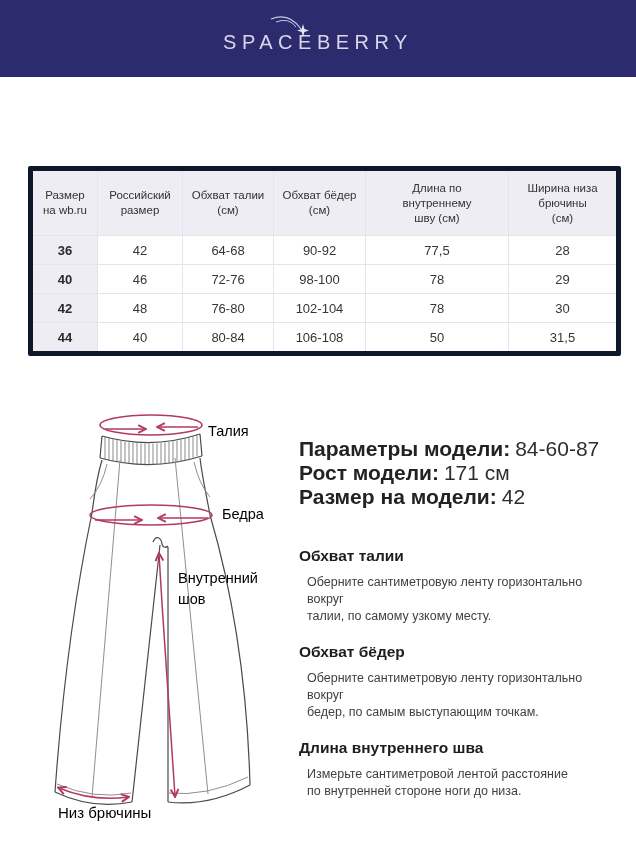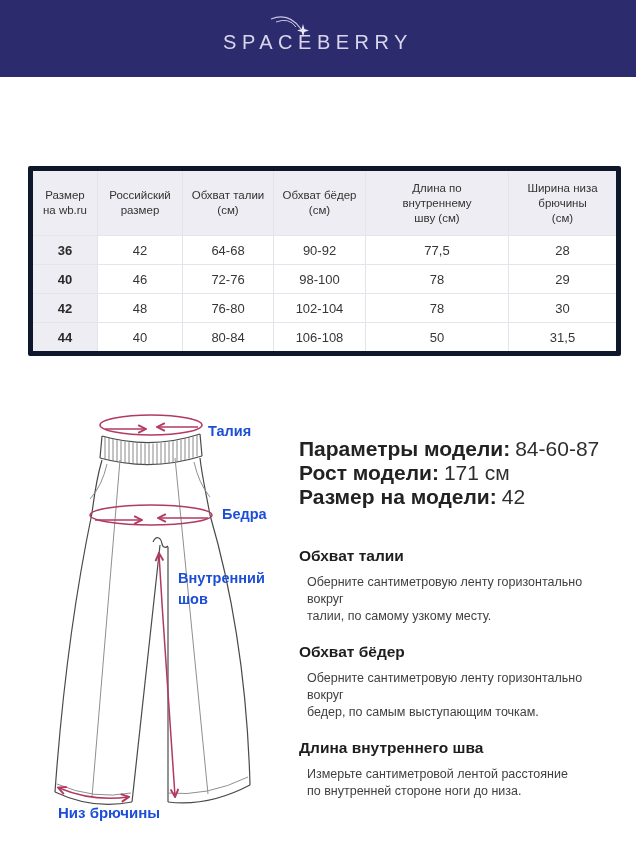--- a/index.html
+++ b/index.html
@@ -34,21 +34,21 @@
     padding:4px 6px;
   }
   .size-table tbody th{
     background:#ededf3;font-weight:700;font-size:13px;color:#2b2b2b;height:26px;
   }
   .size-table tbody td{font-size:13px;color:#363636;height:26px;background:#fff;}
   
   .diagram{position:absolute;left:18px;top:398px;width:280px;height:450px;}
   .diagram svg{position:absolute;left:0;top:0;}
   .dlabel{
-    position:absolute;font-size:14.5px;font-weight:700;color:#1d4ed8;white-space:pre-line;line-height:21px;
+    position:absolute;font-size:14.5px;font-weight:400;color:#000000;white-space:pre-line;line-height:21px;
   }
   .lbl-waist{left:190px;top:23px;}
   .lbl-hips{left:204px;top:97px;margin-top:9px;}
   .lbl-inseam{left:160px;top:170px;}
   .lbl-hem{left:40px;top:404px;font-size:15px;}
   
   .info{position:absolute;left:299px;top:437px;width:330px;}
   .param-line{font-size:21px;line-height:24px;color:#2e2e2e;}
   .param-line .b{font-weight:700;color:#222;margin-right:5px;}
   .section{margin-top:17px;}

